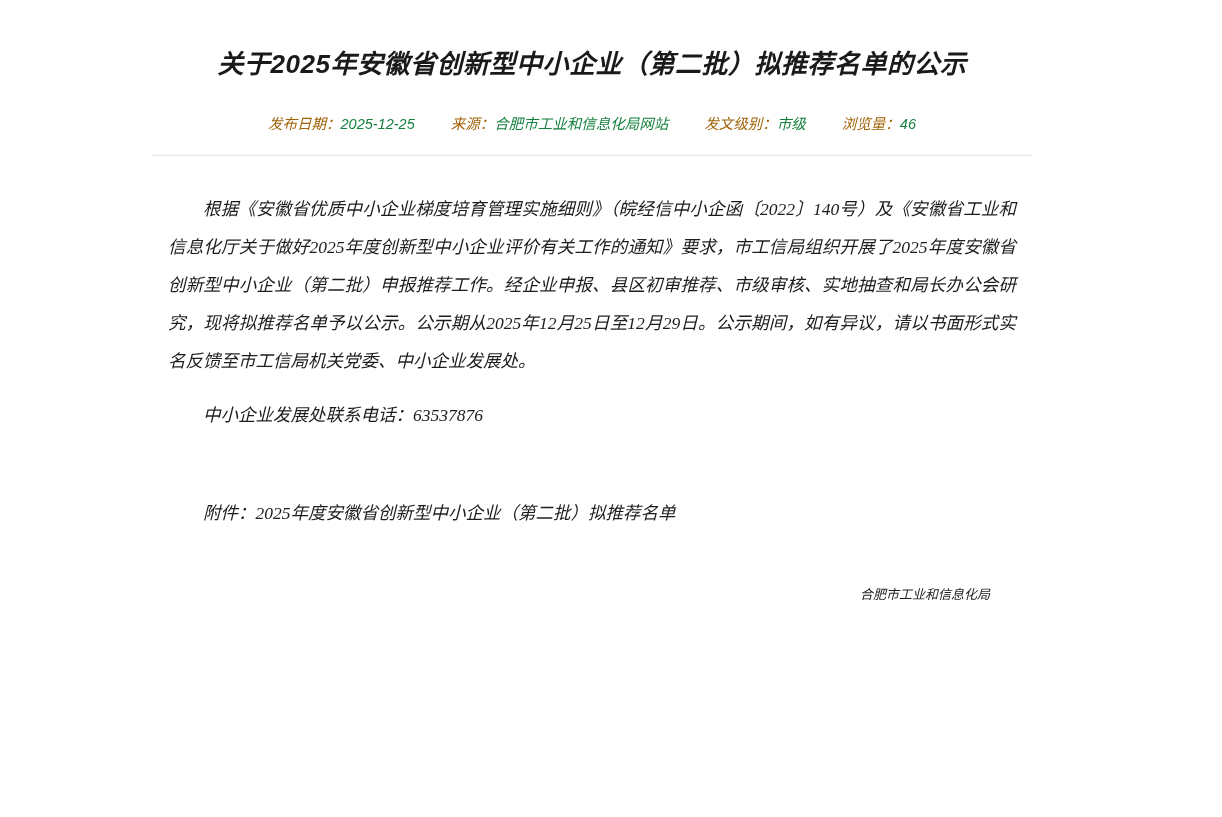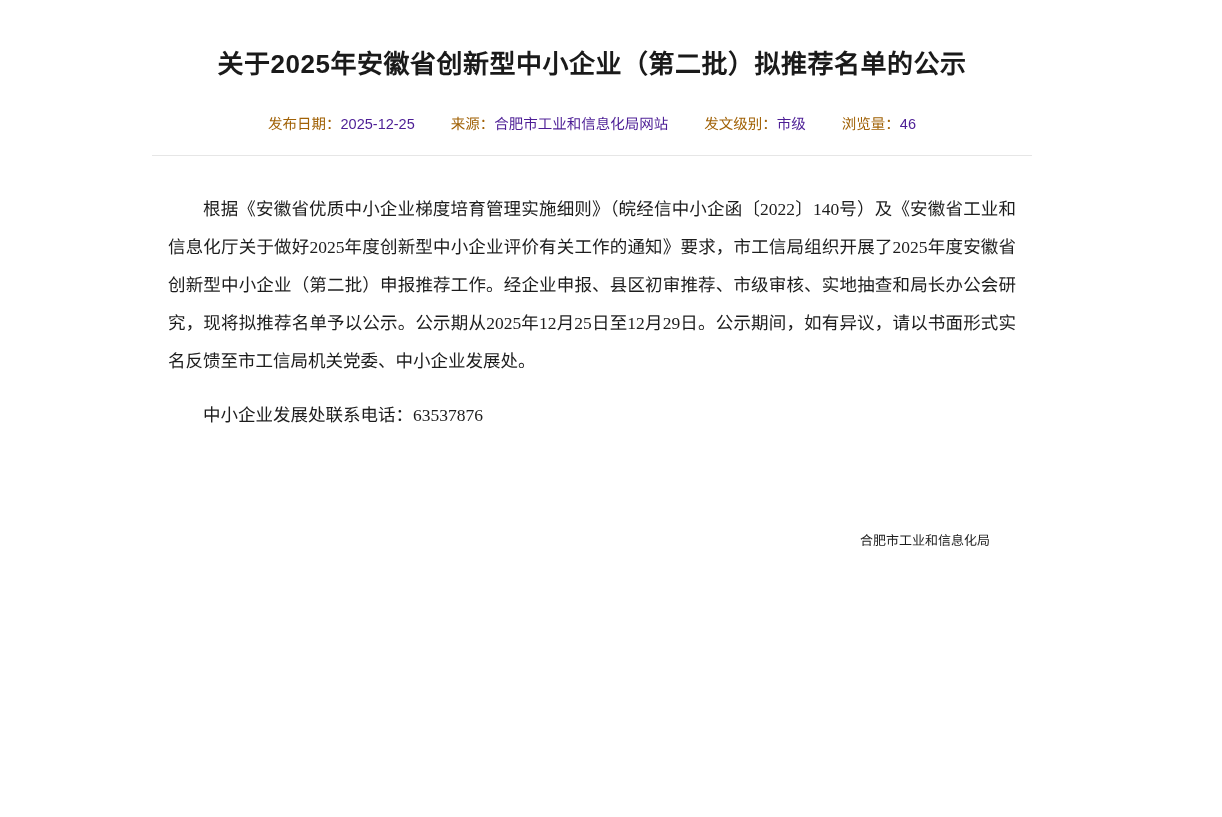--- a/index.html
+++ b/index.html
@@ -12,20 +12,21 @@
     height: 817px;
     font-family: "Liberation Sans", "DejaVu Sans", sans-serif;
     color: #222222;
     overflow: hidden;
   }
   .page {
     width: 1184px;
     height: 817px;
     box-sizing: border-box;
     position: relative;
+    font-style: italic;
   }
   .content-wrap {
     width: 880px;
     margin: 0 auto;
     padding-top: 44px;
   }
   .doc-title {
     font-size: 26px;
     font-weight: bold;
     line-height: 40px;
@@ -45,21 +46,21 @@
     white-space: nowrap;
   }
   .meta-item {
     display: inline-block;
     margin: 0 16px;
   }
   .meta-item .label {
     color: #a16207;
   }
   .meta-item .value {
-    color: #4c1d95;
+    color: #15803d;
   }
   .article {
     margin-top: 34px;
     font-family: "Liberation Serif", "DejaVu Serif", serif;
     font-size: 17.5px;
     line-height: 38px;
     color: #1c1c1c;
     text-align: justify;
   }
   .article p {
@@ -105,20 +106,21 @@
       </span>
       <span class="meta-item">
         <span class="label">浏览量：</span><span class="value">46</span>
       </span>
     </div>
 
     <div class="article">
       <p>根据《安徽省优质中小企业梯度培育管理实施细则》（皖经信中小企函〔2022〕140号）及《安徽省工业和信息化厅关于做好2025年度创新型中小企业评价有关工作的通知》要求，市工信局组织开展了2025年度安徽省创新型中小企业（第二批）申报推荐工作。经企业申报、县区初审推荐、市级审核、实地抽查和局长办公会研究，现将拟推荐名单予以公示。公示期从2025年12月25日至12月29日。公示期间，如有异议，请以书面形式实名反馈至市工信局机关党委、中小企业发展处。</p>
       <p class="tight">中小企业发展处联系电话：63537876</p>
       <div class="spacer-md"></div>
+      <p class="tight">附件：2025年度安徽省创新型中小企业（第二批）拟推荐名单</p>
     </div>
 
     <div class="sign-block">
       <div>合肥市工业和信息化局</div>
     </div>
 
   </div>
 </div>
 
 </body></html>

